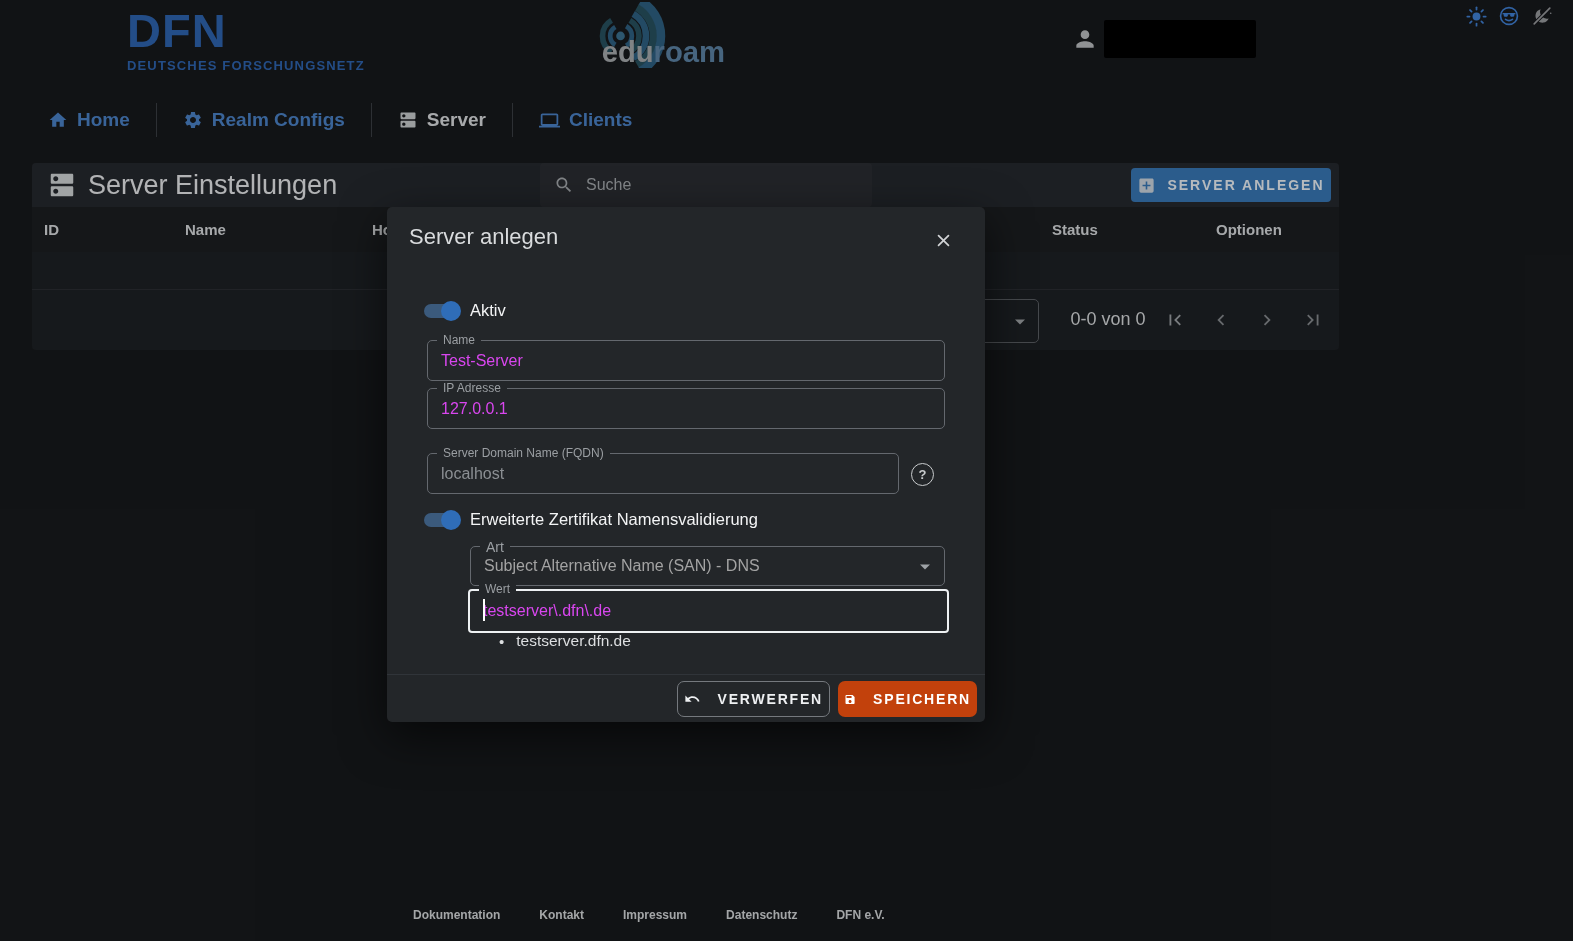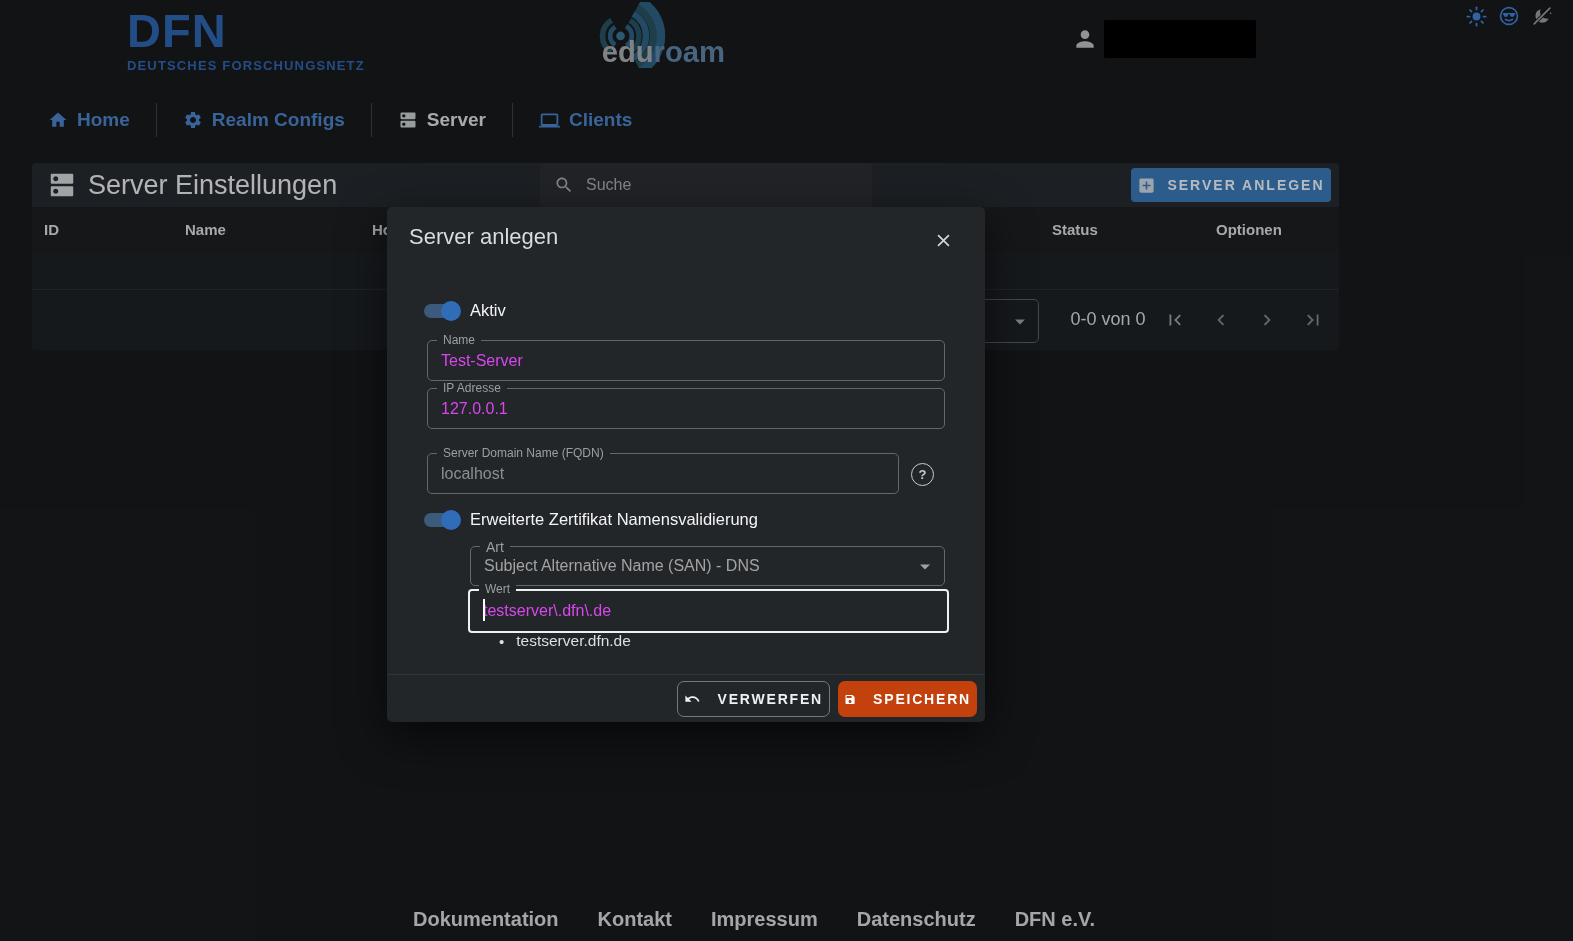--- a/index.html
+++ b/index.html
@@ -49,21 +49,21 @@
   .rpp-select{position:absolute;left:918px;top:10px;width:87px;height:42px;border:1px solid #5a5e63;
               border-radius:5px;cursor:pointer;}
   .rpp-caret{position:absolute;right:12px;top:18px;}
   .pag-range{position:absolute;left:1021px;top:0;width:110px;height:61px;display:flex;align-items:center;
              justify-content:center;font-size:18px;color:#d4d7d9;}
   .pag-btn{position:absolute;top:19px;width:28px;height:24px;display:flex;align-items:center;
            justify-content:center;cursor:pointer;}
 
   
   .footer{position:absolute;left:413px;top:908px;display:flex;gap:39px;}
-  .footer a{color:#d2d5d7;font-size:20px;font-weight:bold;text-decoration:none;cursor:pointer;white-space:nowrap;text-align:right;}
+  .footer a{color:#d2d5d7;font-size:12px;font-weight:bold;text-decoration:none;cursor:pointer;white-space:nowrap;text-align:right;}
 
   
   .backdrop{position:absolute;inset:0;background:rgba(0,0,0,0.22);z-index:5;}
   .modal{position:absolute;left:387px;top:207px;width:598px;height:515px;background:#232629;z-index:10;
          border-radius:5px;box-shadow:0 14px 46px rgba(0,0,0,0.6);}
   .modal-title{position:absolute;left:22px;top:17px;font-size:22px;color:#d9dbdd;}
   .modal-close{position:absolute;left:541px;top:18px;width:30px;height:30px;display:flex;align-items:center;
                justify-content:center;cursor:pointer;color:#d2d4d6;}
   .toggle-row{position:absolute;display:flex;align-items:center;gap:12px;cursor:pointer;}
   .switch{position:relative;width:34px;height:14px;border-radius:7px;background:#3b5a7c;}

